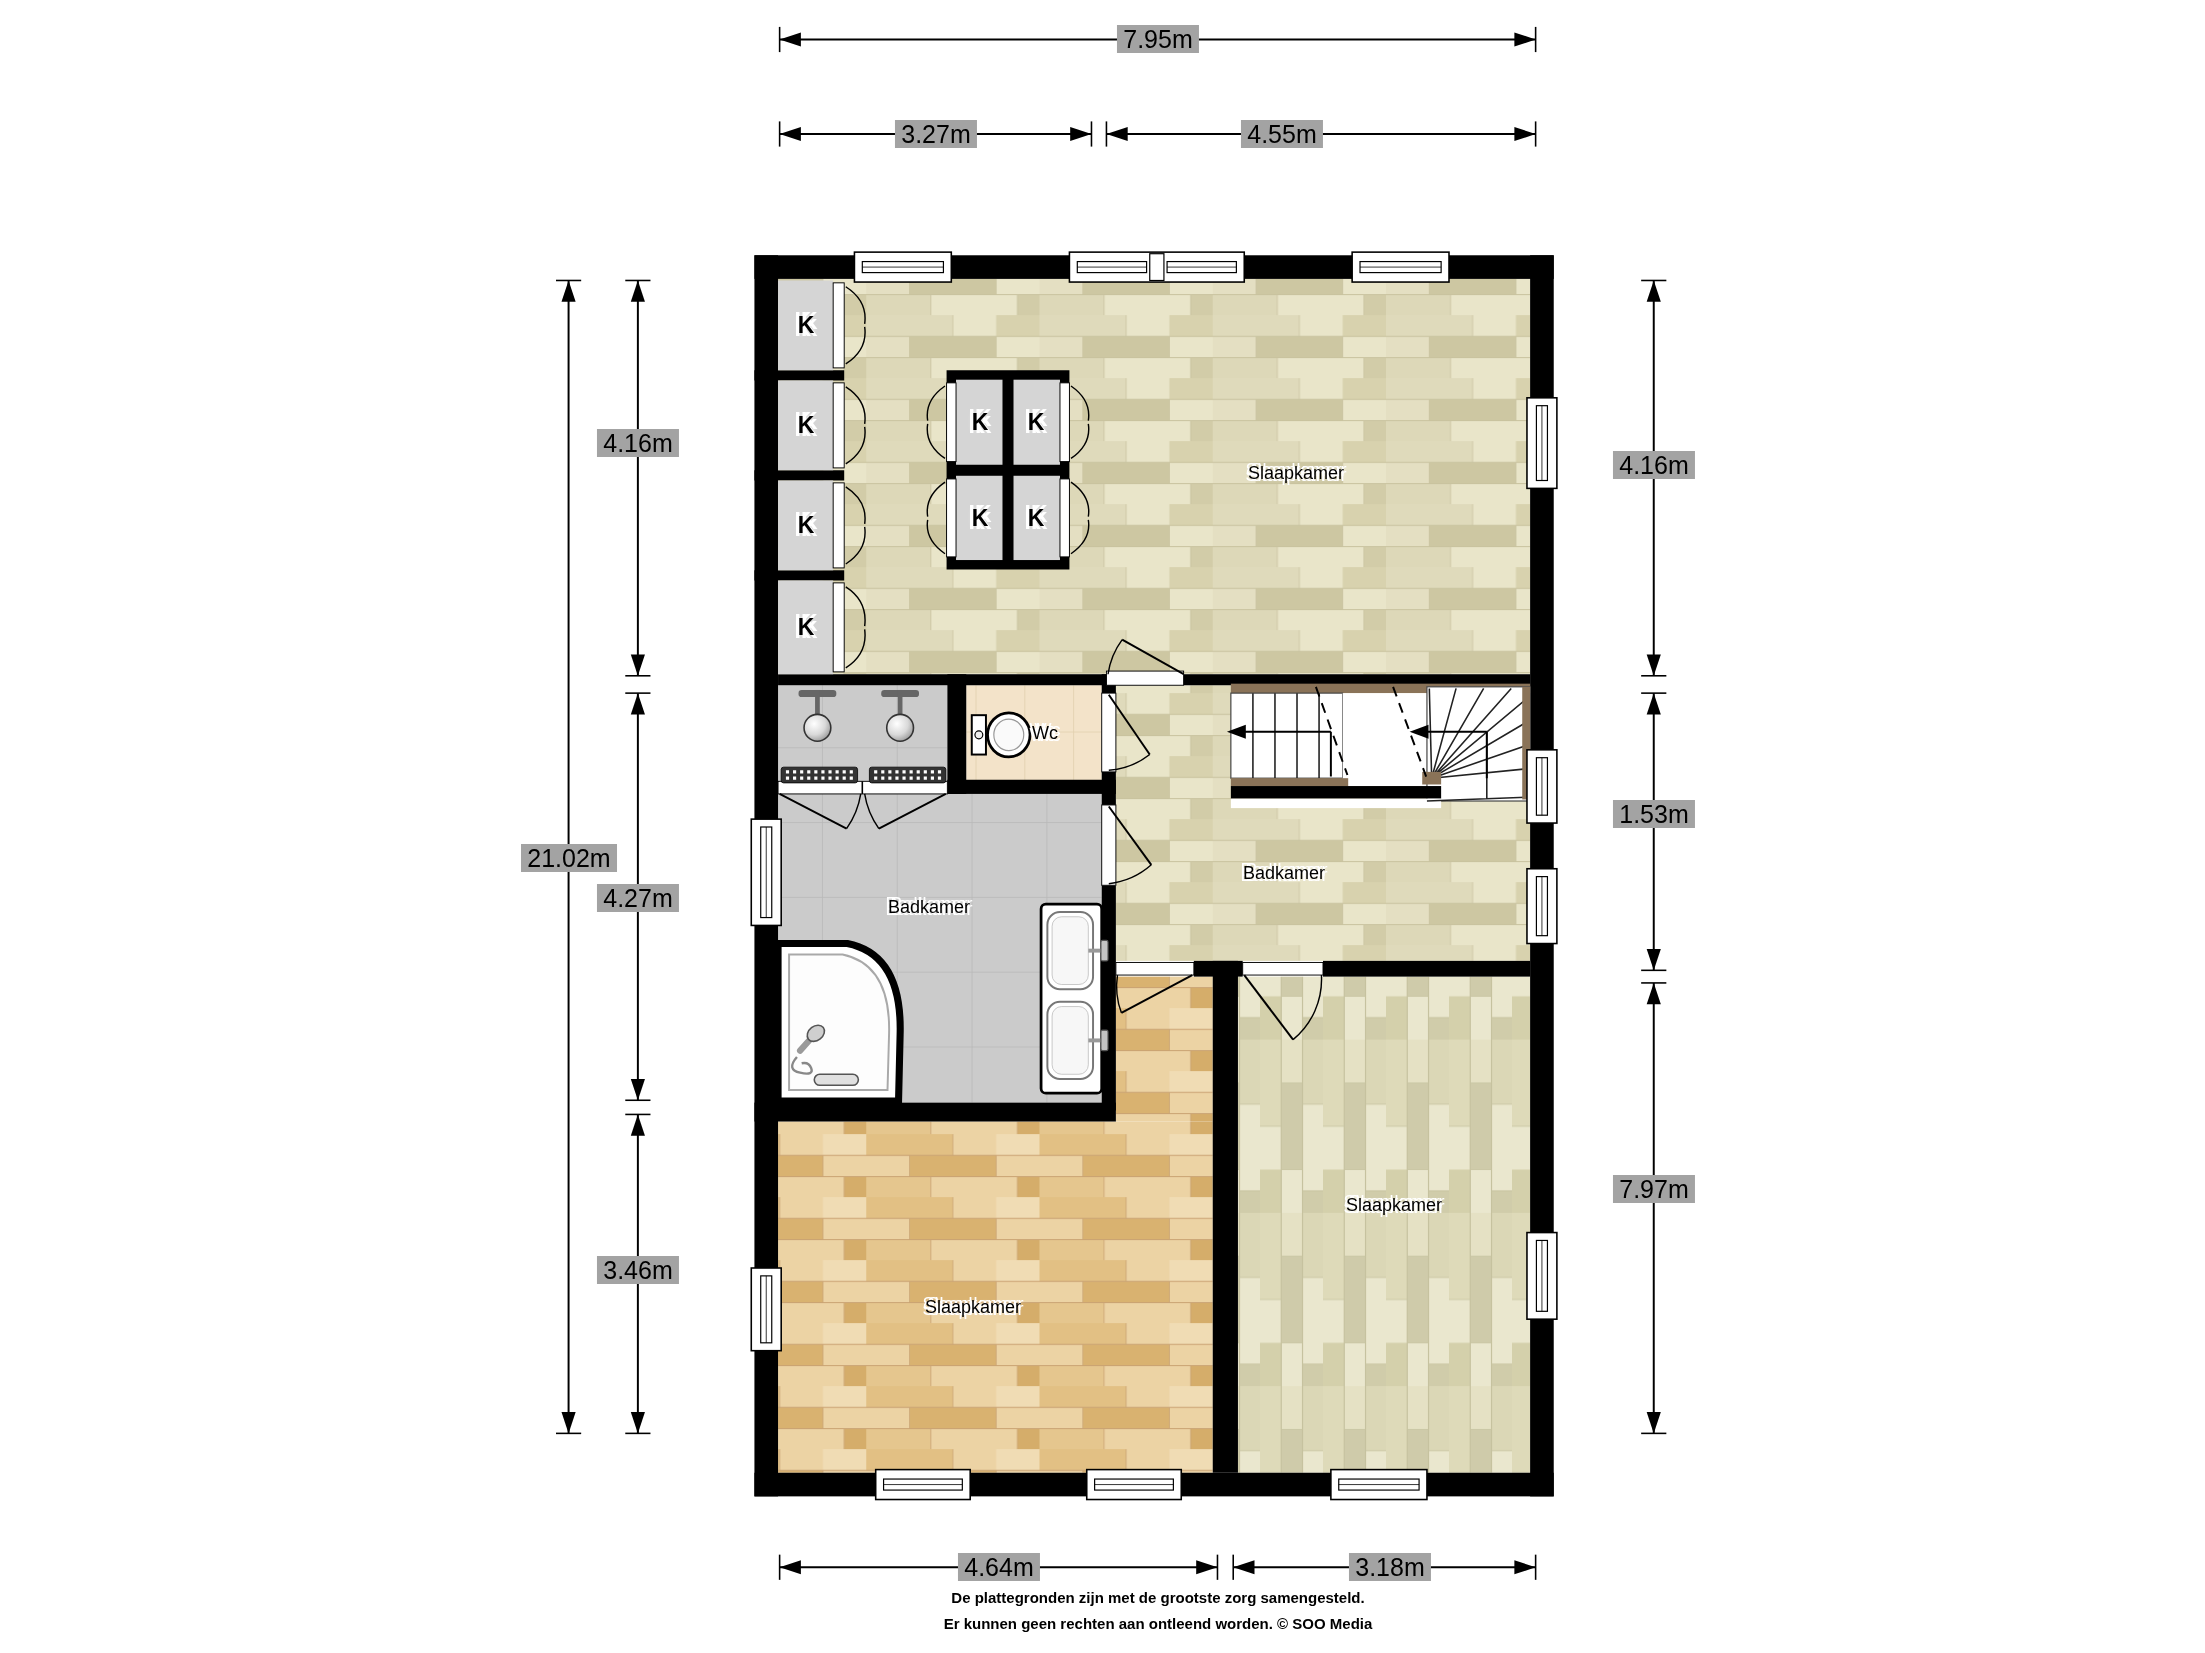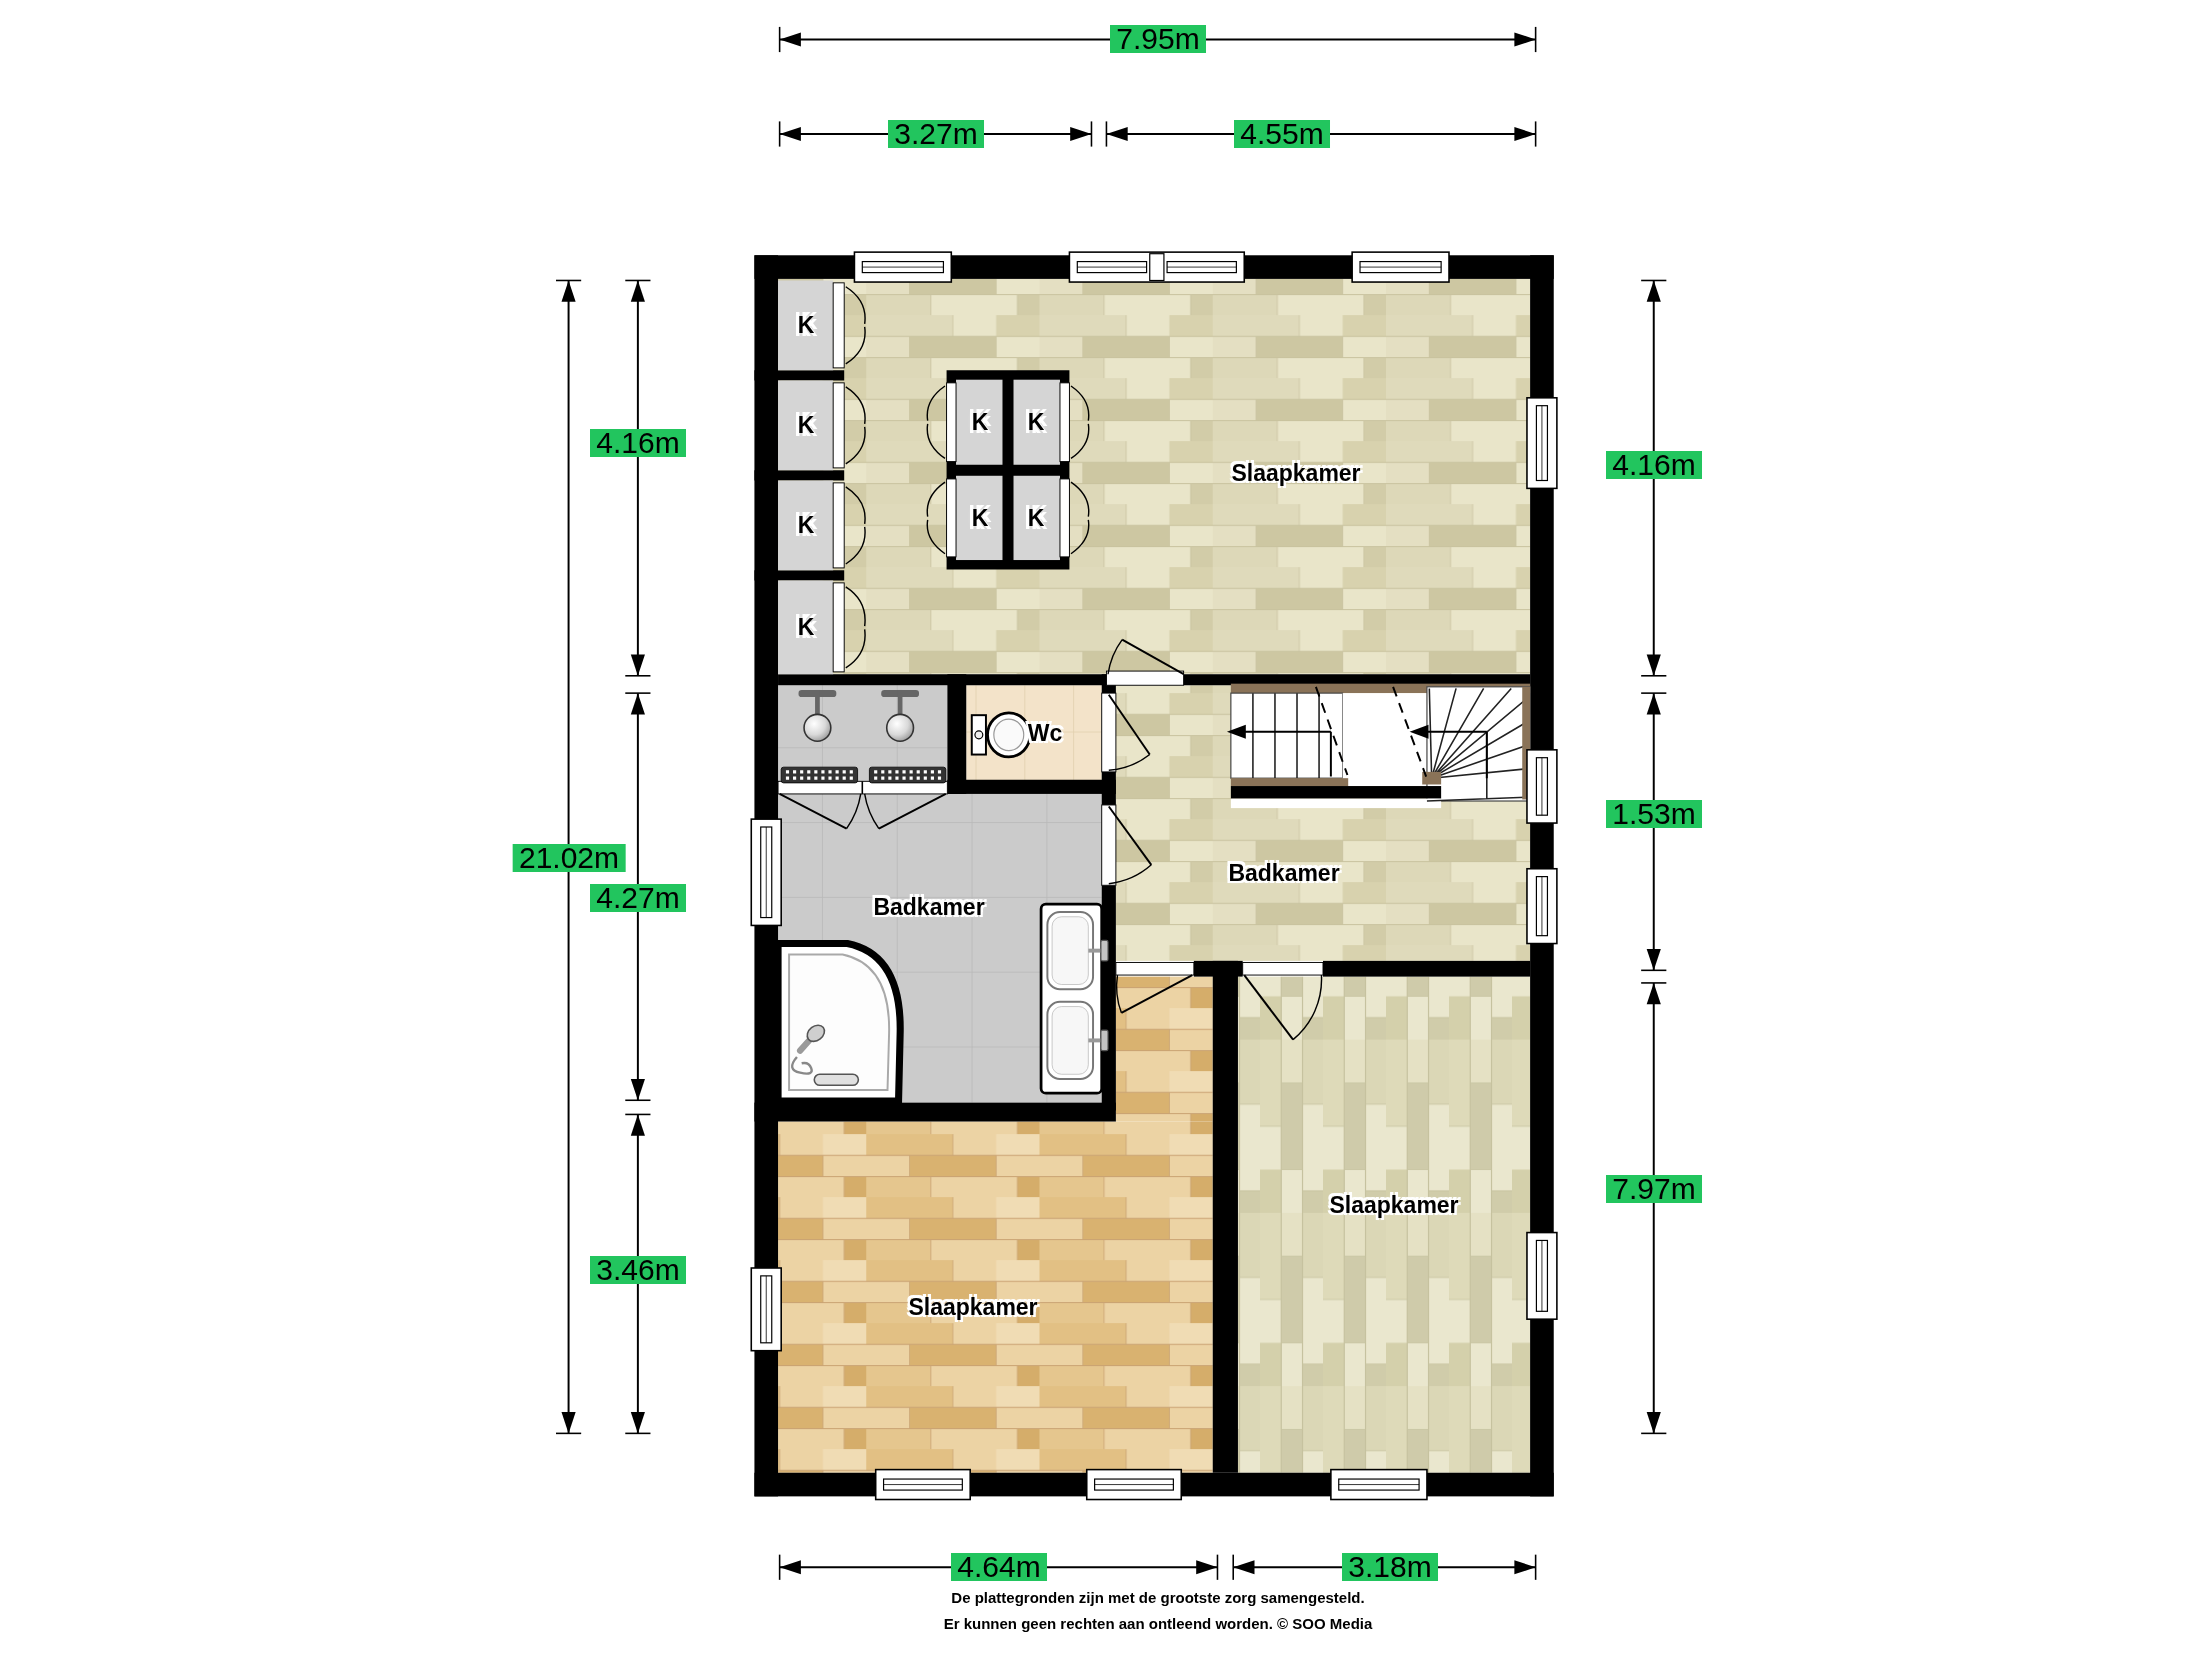--- a/index.html
+++ b/index.html
@@ -1,22 +1,22 @@
 <!DOCTYPE html>
 <html style="font-size:12.6px"><head>
 <meta charset="utf-8">
 <style>
   html,body{margin:0;padding:0;background:#fff;}
   .stage{position:relative;width:2205px;height:1654px;background:#fff;overflow:hidden;
          font-family:"Liberation Sans", sans-serif;}
   .stage svg{position:absolute;left:0;top:0;}
   .lbl{position:absolute;transform:translate(-50%,-50%);white-space:nowrap;color:#000;}
-  .lbl-dim{font-size:30px;background:#22c55e;padding:0 6.3px;line-height:28px;}
-  .lbl-room{font-size:23px;
-    text-shadow:-2.4px -2.4px 0 #fff,2.4px -2.4px 0 #fff,-2.4px 2.4px 0 #fff,2.4px 2.4px 0 #fff,0 0 4.7px #fff;font-weight:bold;}
+  .lbl-dim{font-size:25px;background:#a3a3a3;padding:0 6.3px;line-height:28px;}
+  .lbl-room{font-size:18px;
+    text-shadow:-2.4px -2.4px 0 #fff,2.4px -2.4px 0 #fff,-2.4px 2.4px 0 #fff,2.4px 2.4px 0 #fff,0 0 4.7px #fff;}
   .lbl-k{font-size:23px;font-weight:700;
     text-shadow:-3.2px -3.2px 0 #fff,3.2px -3.2px 0 #fff,-3.2px 3.2px 0 #fff,3.2px 3.2px 0 #fff,0 0 5.5px #fff;}
   .lbl-footer{font-size:15px;transform:translate(-50%,0);font-weight:bold;}
   .ws{fill:#fff;stroke:#000;stroke-width:2;}
   .wf{fill:#fff;stroke:#000;stroke-width:1.5;}
   .wl{stroke:#000;stroke-width:1;}
   .leaf{stroke:#000;stroke-width:2.5;fill:none;}
   .arc{stroke:#000;stroke-width:1.8;fill:none;}
   .jamb{fill:#fff;stroke:#000;stroke-width:1.2;}
   .tread{stroke:#222;stroke-width:2;fill:none;}

